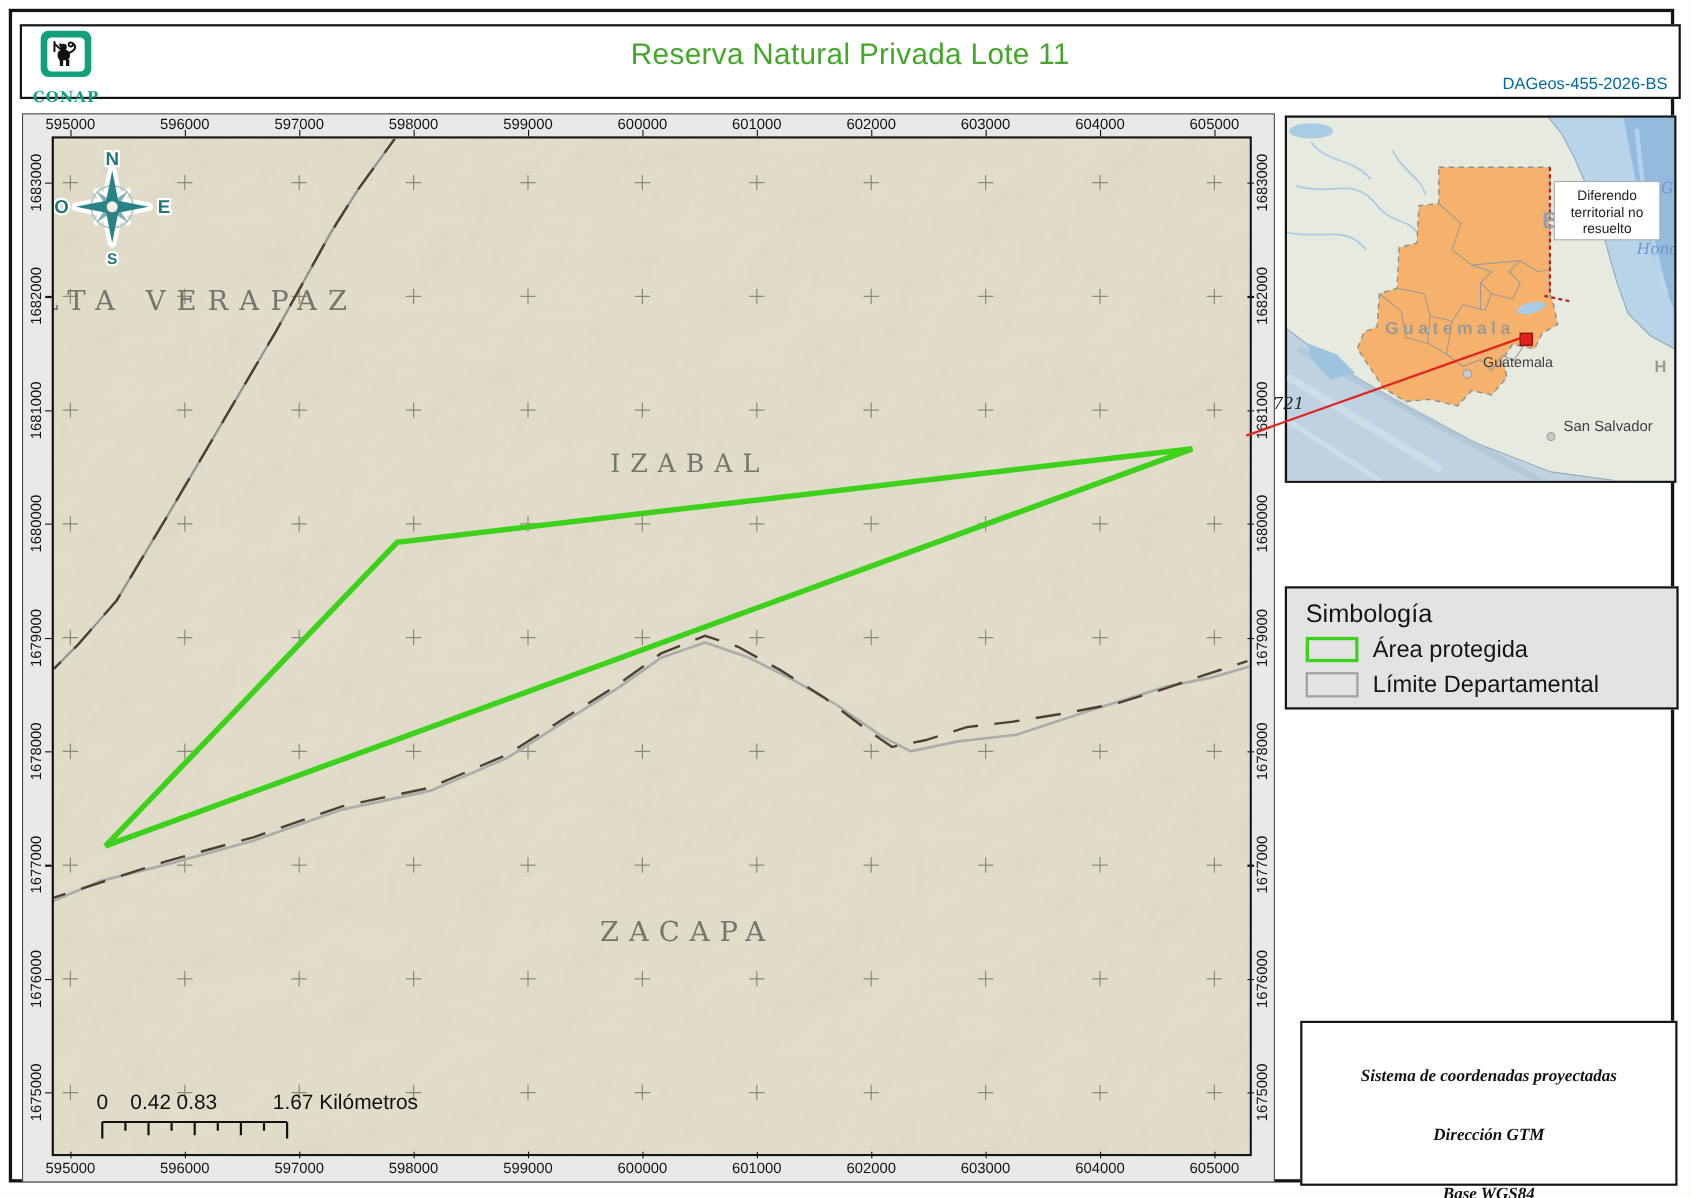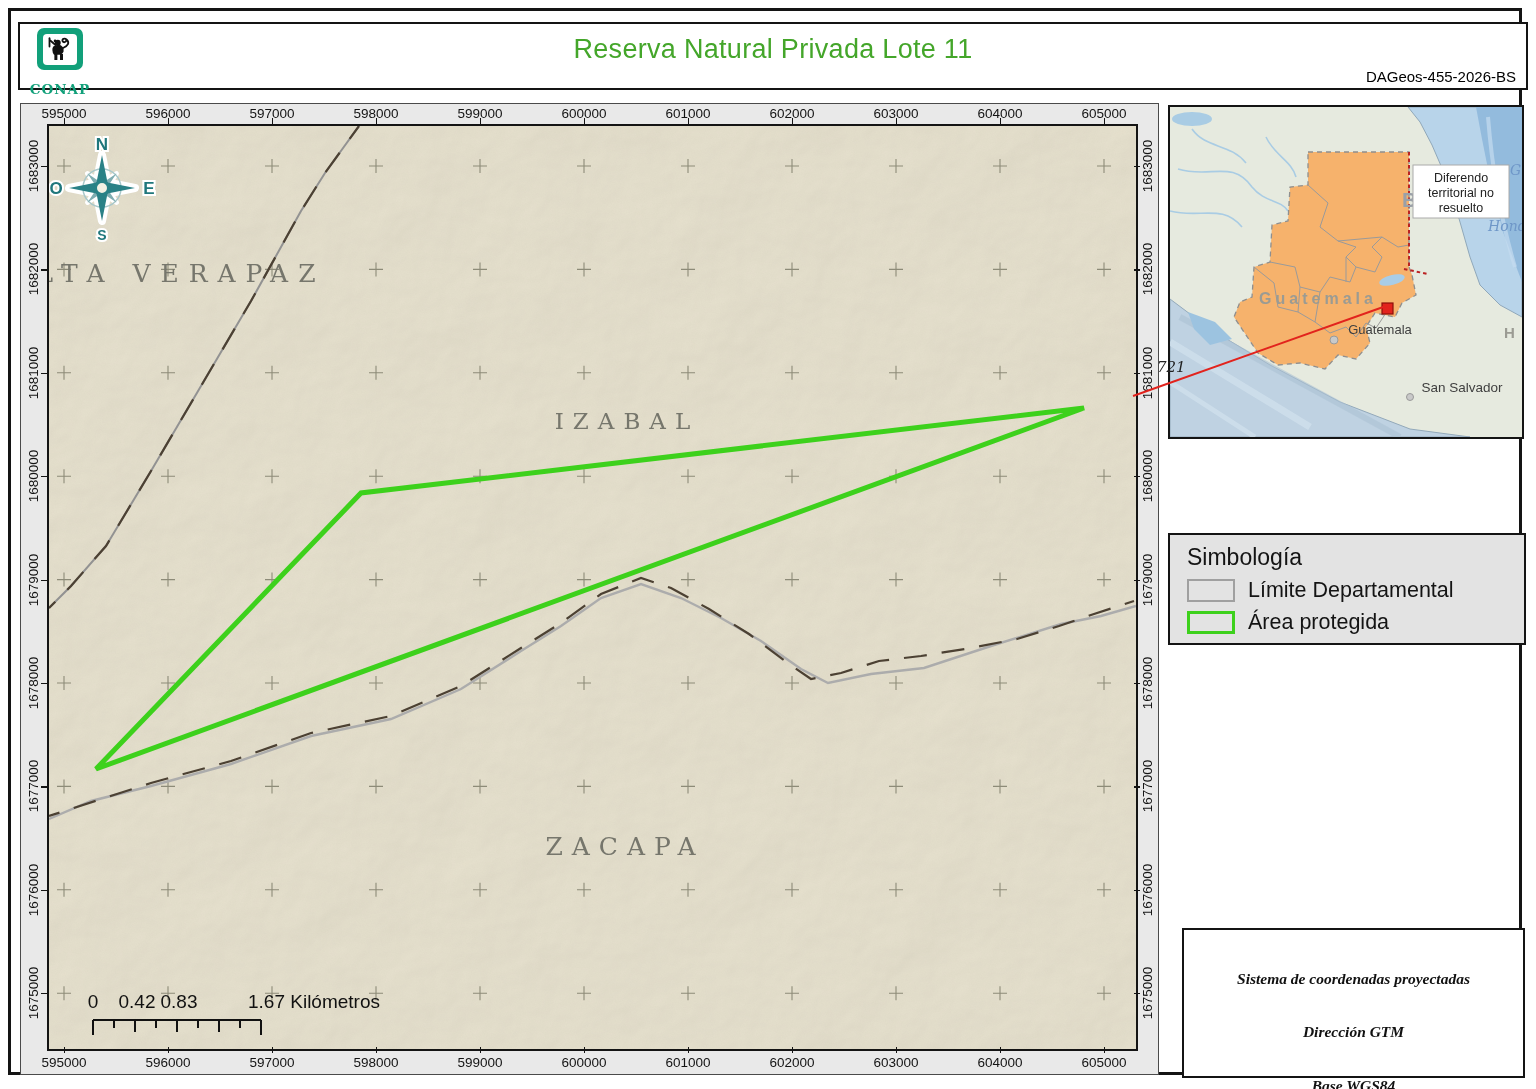--- a/index.html
+++ b/index.html
@@ -29,21 +29,21 @@
   }
   .logo-text{
     font-family:"DejaVu Serif",serif;font-weight:bold;font-size:13.5px;
     color:#12a07a;letter-spacing:1px;margin-top:11px;
   }
   .map-title{
     position:absolute;left:0;right:0;top:10px;text-align:center;
     font-size:27px;color:#44a62a;letter-spacing:.3px;
   }
   .doc-code{
-    position:absolute;right:10px;bottom:3px;font-size:15px;color:#000000;
+    position:absolute;right:10px;bottom:3px;font-size:15px;color:#0369a1;
   }
   
   .map-band{
     position:absolute;left:20px;top:103px;width:1139px;height:972px;
     background:#e9e9e9;border:1px solid #4a4a4a;box-sizing:border-box;
   }
   .map-frame{
     position:absolute;left:26px;top:20px;width:1087px;height:923px;
     border:2.5px solid #141414;background:#ddd8c5;overflow:hidden;
   }
@@ -333,26 +333,26 @@
 
 <div class="stray-label">721</div>
 
 <svg class="red-overlay">
   <line x1="1386" y1="306" x2="1133" y2="396" stroke="#e2231d" stroke-width="2"></line>
 </svg>
 
 <div class="legend-box">
   <div class="legend-title">Simbología</div>
   <div class="legend-item">
+    <div class="swatch area"></div>
+    <div class="legend-label">Área protegida</div>
+  </div>
+  <div class="legend-item">
     <div class="swatch limite"></div>
     <div class="legend-label">Límite Departamental</div>
-  </div>
-  <div class="legend-item">
-    <div class="swatch area"></div>
-    <div class="legend-label">Área protegida</div>
   </div>
 </div>
 
 <div class="info-box">
   <div class="info-center">Sistema de coordenadas proyectadas</div>
   <div class="info-center">Dirección GTM</div>
   <div class="info-center">Base WGS84</div>
   <div class="info-left">Reserva:</div>
   <div class="info-left">CONAP 2020</div>
   <div class="info-left">Base de datos cartografía básica IGN 2010</div>

